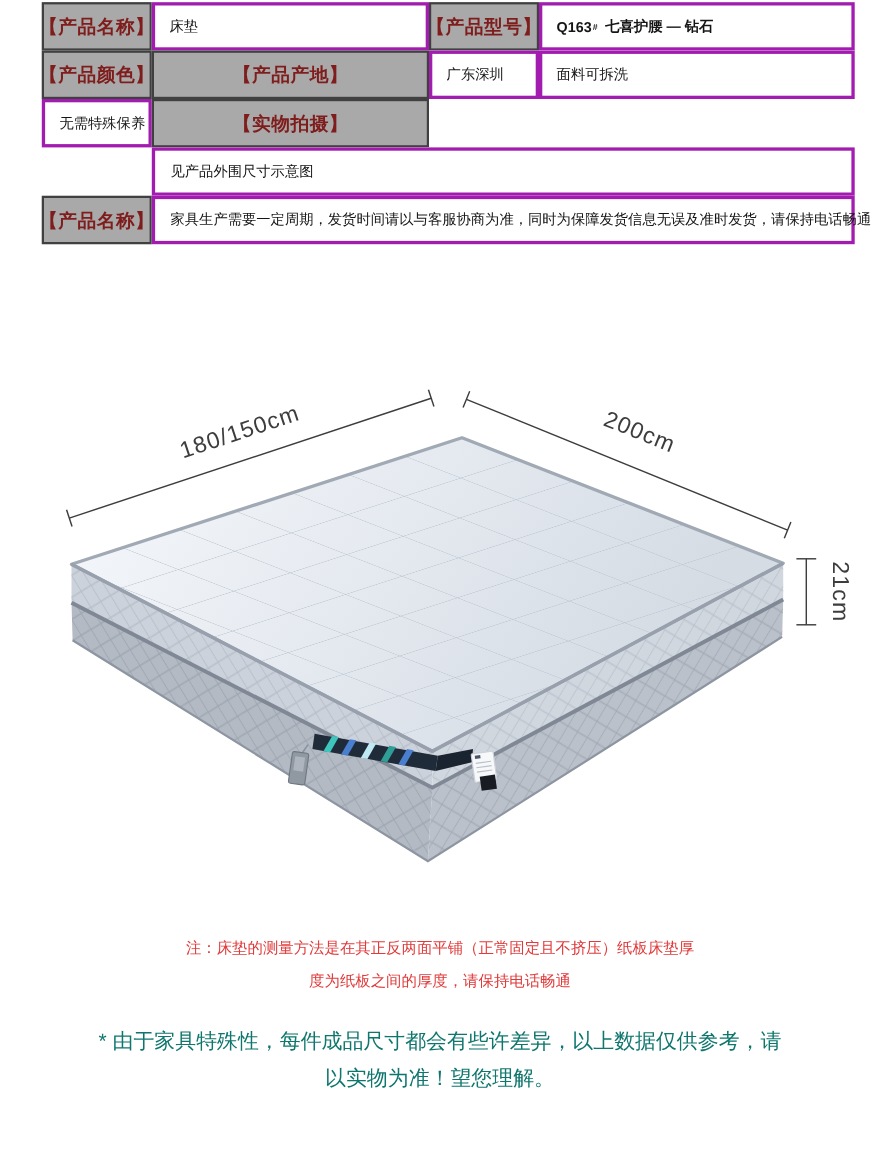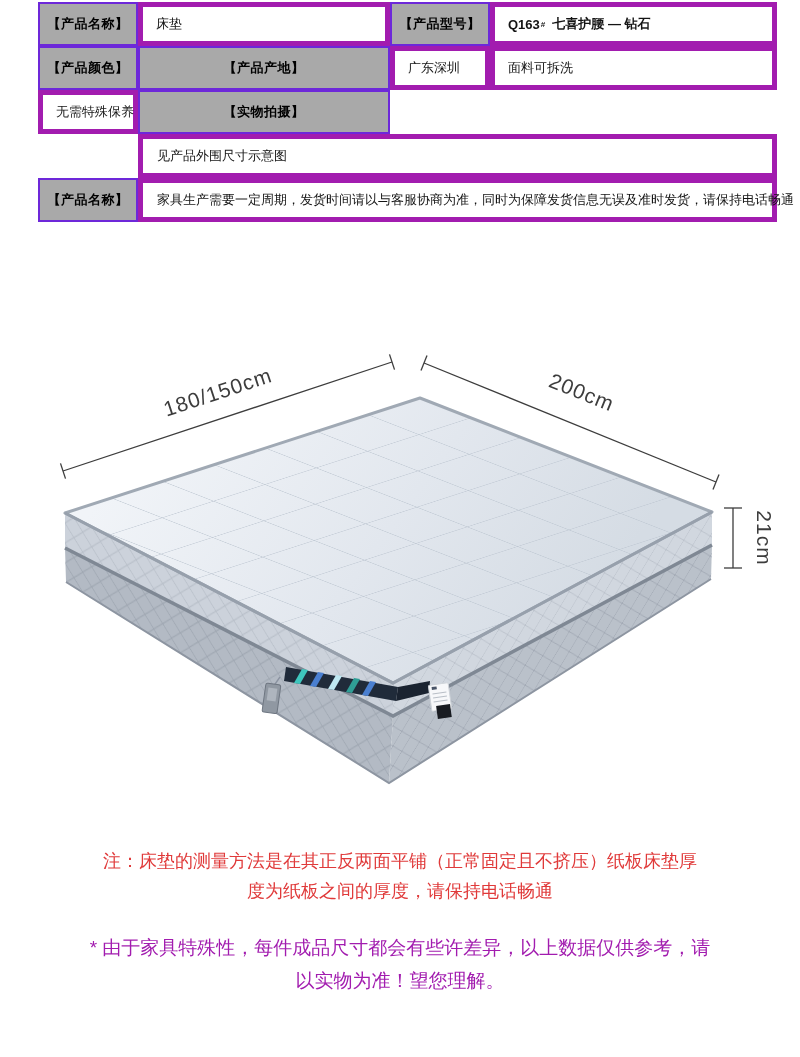--- a/index.html
+++ b/index.html
@@ -6,37 +6,37 @@
   body{
     width:800px;height:1057px;position:relative;background:#ffffff;
     font-family:"Liberation Sans","DejaVu Sans",sans-serif;overflow:hidden;
   }
   
   .spec-table{
     position:absolute;left:38px;top:2px;width:739px;
     display:grid;grid-template-columns:100px 252px 100px 287px;grid-auto-rows:44px;
   }
   .hcell{
-    background:#a9a9a9;border:2px solid #6d28d9;
+    background:#a9a9a9;border:2px solid #404040;
     display:flex;align-items:center;justify-content:center;
-    font-size:13px;font-weight:700;color:#000000;white-space:nowrap;letter-spacing:.5px;
+    font-size:17px;font-weight:700;color:#7f1d1d;white-space:nowrap;letter-spacing:.5px;
   }
   .vcell{
-    background:#ffffff;border:5px solid #a21caf;
+    background:#ffffff;border:3px solid #a21caf;
     display:flex;align-items:center;padding-left:13px;
     font-size:13px;color:#141414;white-space:nowrap;
   }
   .vcell.span3{grid-column:2/5;padding-left:14px;}
   .vcell.bold{font-weight:700;}
   .sup{vertical-align:super;font-size:8px;font-weight:700;margin-left:1px;}
   .model-rest{margin-left:7px;}
   
   .note{position:absolute;left:0;width:800px;text-align:center;}
-  .note-red{top:846px;font-size:18px;line-height:30px;color:#e03a3a;}
-  .note-black{top:931px;font-size:19px;line-height:33px;color:#a21caf;}
+  .note-red{top:846px;font-size:14px;line-height:30px;color:#e03a3a;}
+  .note-black{top:931px;font-size:19px;line-height:33px;color:#0f766e;}
   
   .diagram{position:absolute;left:0;top:330px;width:800px;height:490px;}
   .dim-text{font-size:21px;fill:#3d3d3d;letter-spacing:1px;}
 </style>
 </head>
 <body>
 
 <div class="spec-table">
 
   <div class="hcell">【产品名称】</div>

